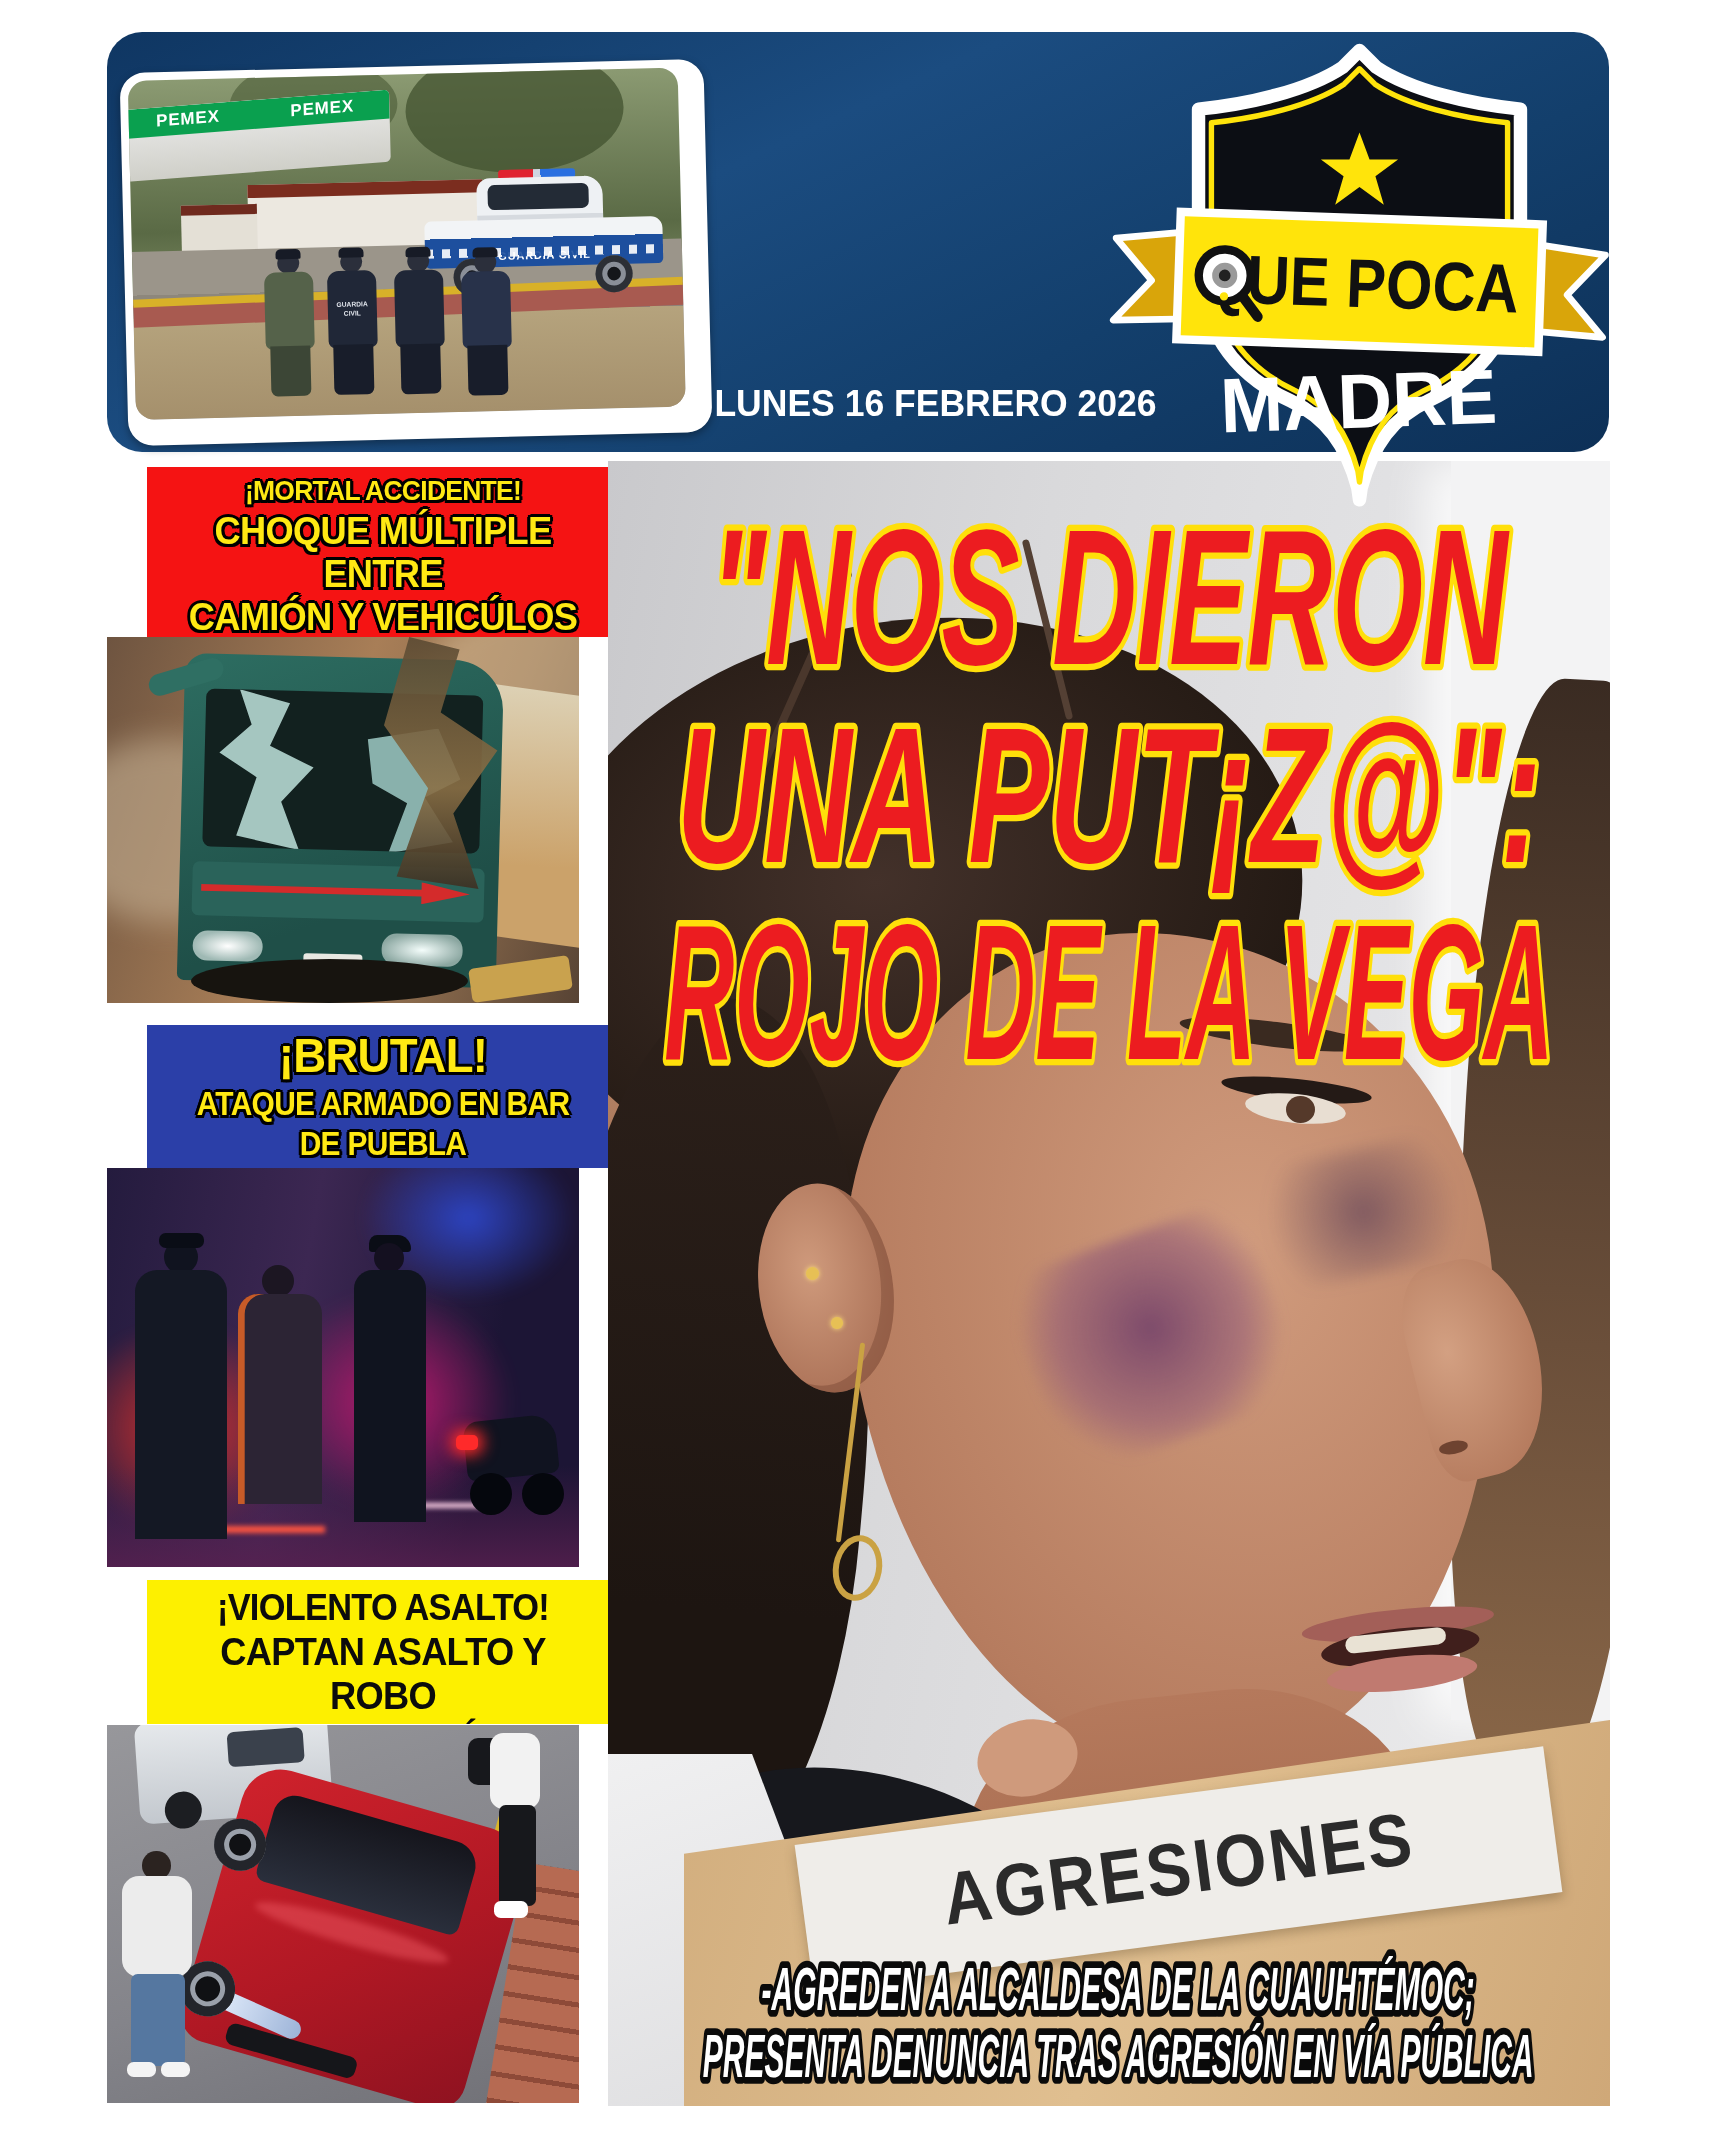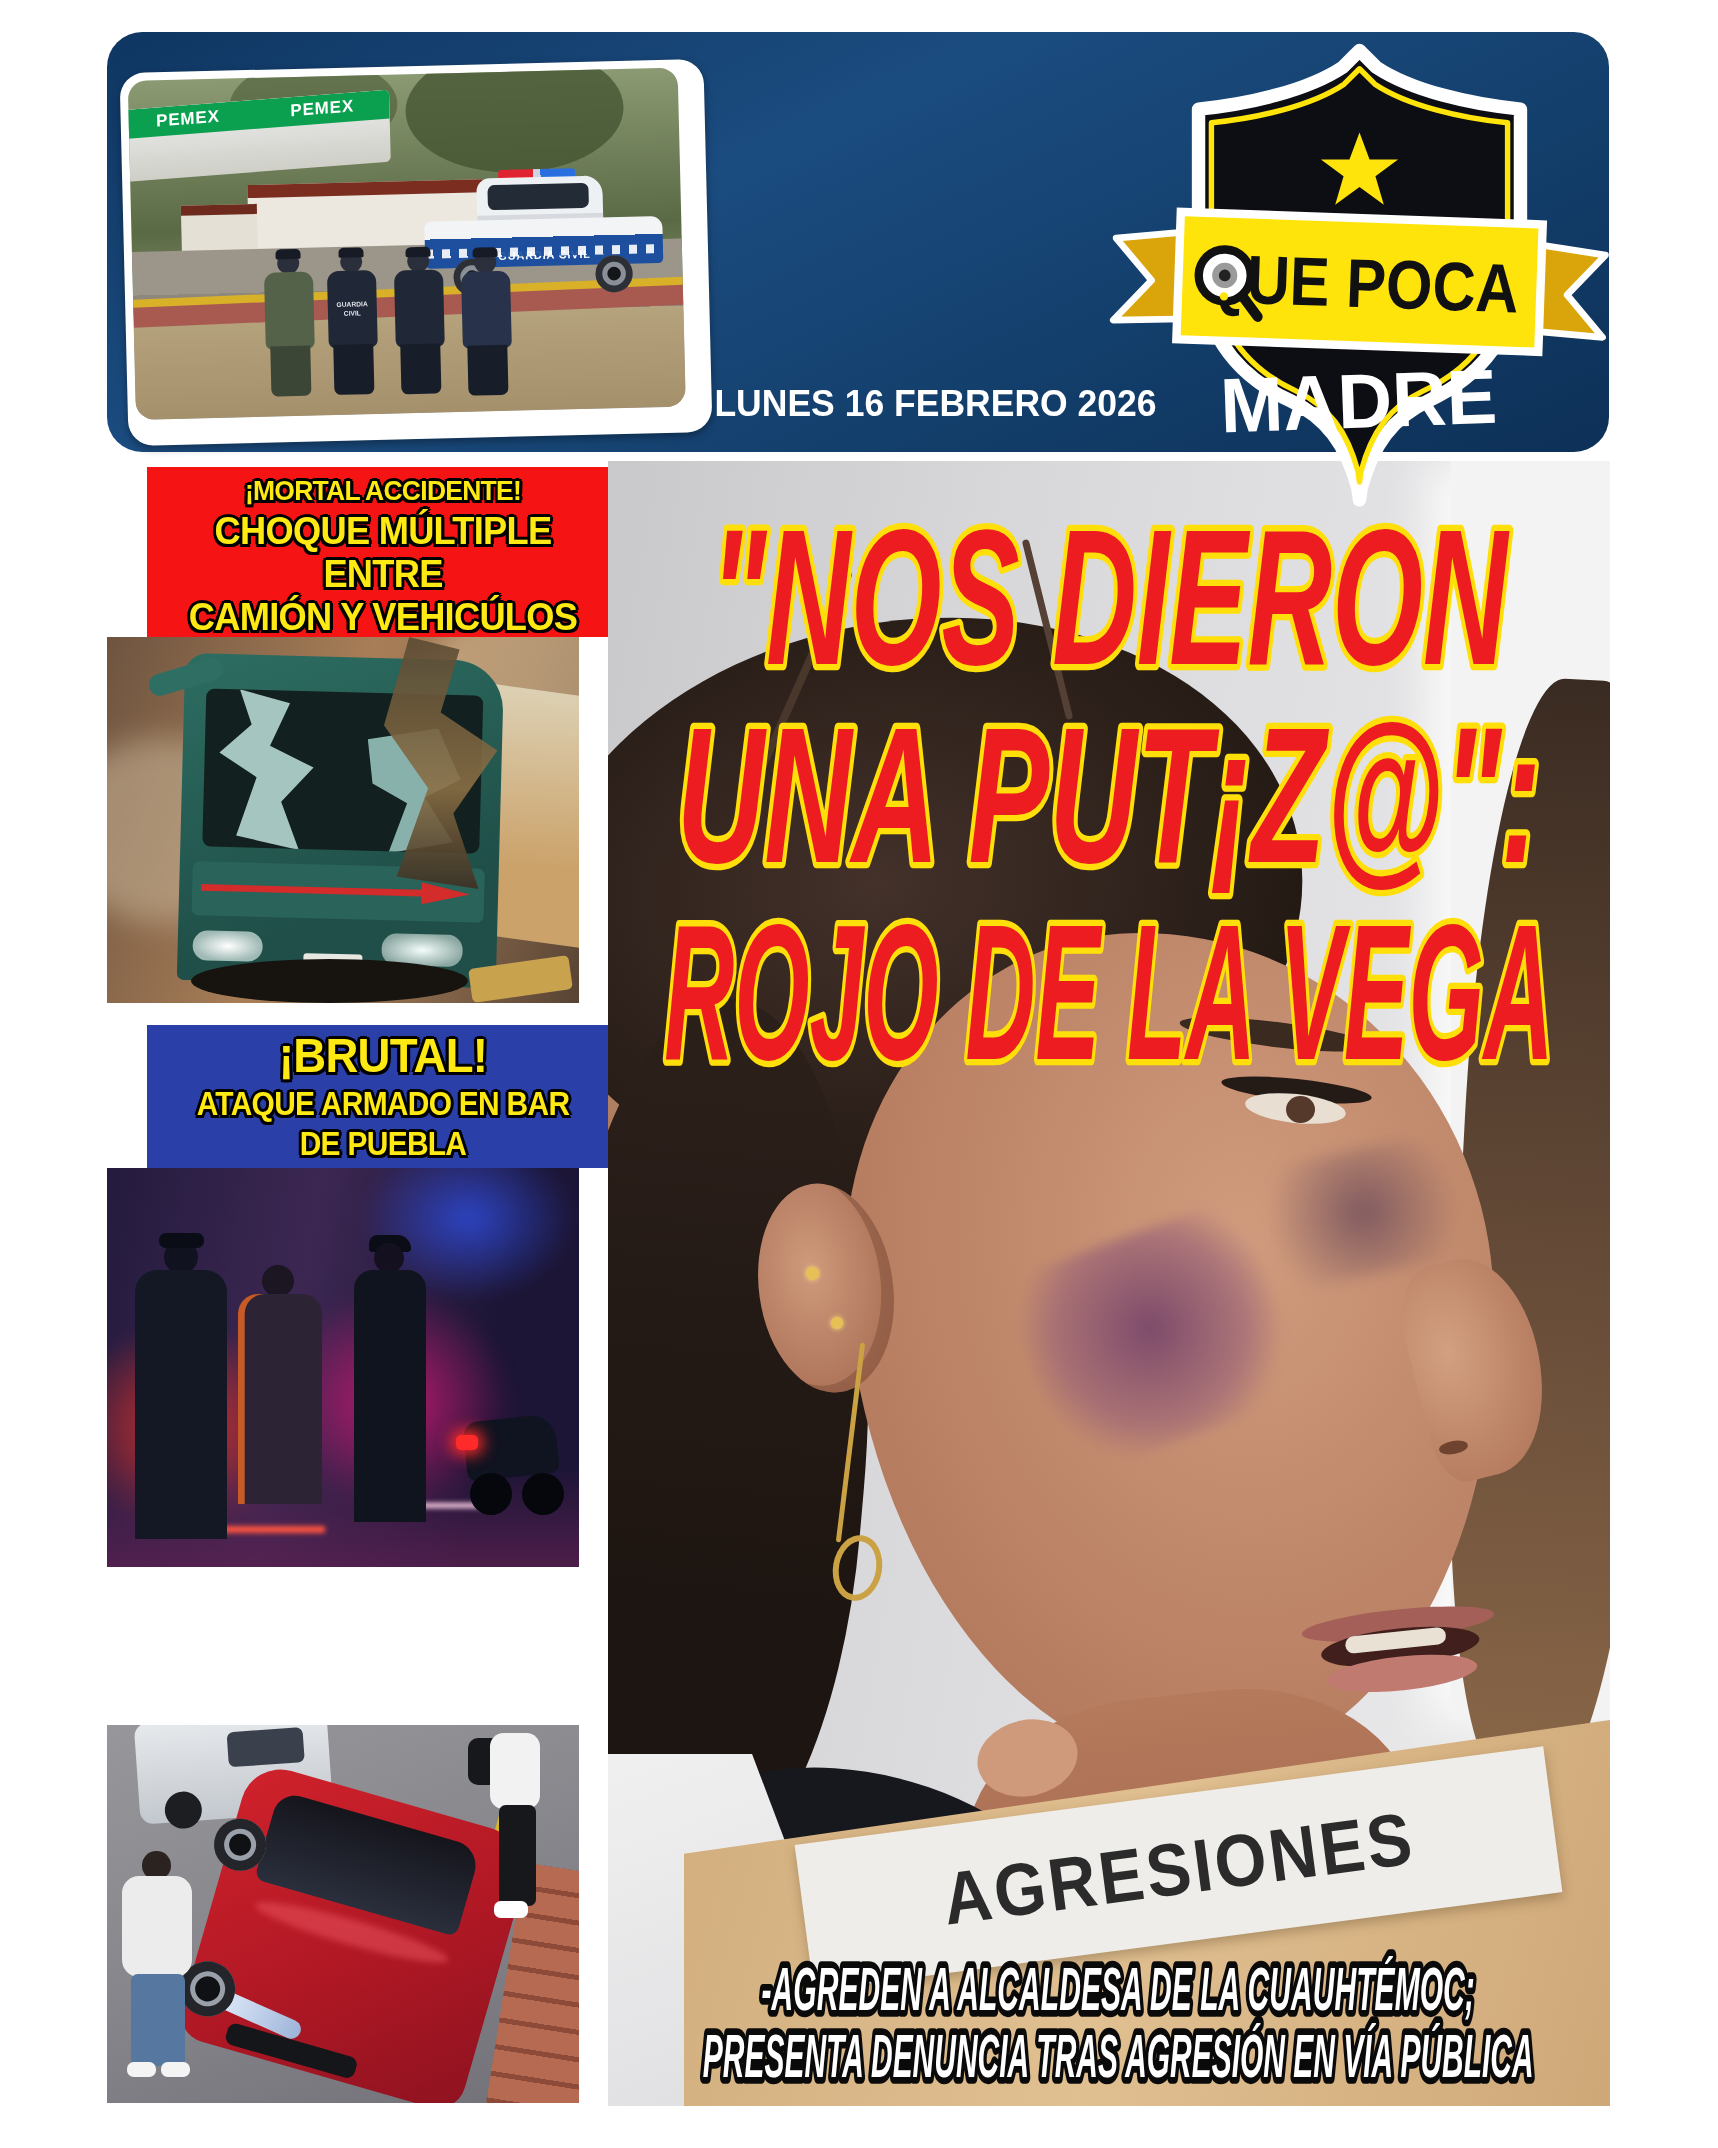--- a/index.html
+++ b/index.html
@@ -184,20 +184,25 @@
         <div class="abs" style="left:6.7px;top:30px;width:72px;height:252px;border-radius:18.5px 18.5px 0 0;background:#10141f;"></div>
       </div>
       <div class="abs" style="right:5px;bottom:40px;width:126px;height:126px;">
         <div class="abs" style="left:17px;top:17px;width:92px;height:59px;background:#101320;border-radius:15px 25px 8.4px 8.4px;transform:rotate(-6deg);"></div>
         <div class="abs" style="left:8.4px;top:34px;width:22px;height:15px;border-radius:5px;background:#ff2a2a;box-shadow:0 0 15px 5px #ff2a2a;"></div>
         <div class="abs" style="left:22px;top:72px;width:42px;height:42px;border-radius:50%;background:#05070d;"></div>
         <div class="abs" style="left:74px;top:72px;width:42px;height:42px;border-radius:50%;background:#05070d;"></div>
       </div>
     </div>
 
+    <div class="story-block abs" style="top:1113px;height:144px;background:#fdf000;color:#0c0c0c;">
+      <div class="story-kicker cond" style="font-size:37px;line-height:45px;margin-top:5px;font-weight:900;color:#0c0c0c;">¡VIOLENTO ASALTO!</div>
+      <div class="story-line cond" style="font-size:39px;line-height:44px;font-weight:900;color:#0c0c0c;">CAPTAN ASALTO Y ROBO</div>
+      <div class="story-line cond" style="font-size:39px;line-height:44px;font-weight:900;color:#0c0c0c;">EN TULTITLÁN</div>
+    </div>
 
     <div class="photo" style="top:1258px;height:378px;background:linear-gradient(160deg,#97979b,#84848a 55%,#707076);">
       <div class="abs" style="left:193px;top:151px;width:201px;height:3.4px;background:#6a6a6f;transform:rotate(18deg);"></div>
       <div class="abs" style="left:126px;top:252px;width:168px;height:3.4px;background:#6c6c71;transform:rotate(-10deg);"></div>
       <div class="abs" style="left:30px;top:-8.4px;width:193px;height:101px;background:linear-gradient(#e6e9ec,#c3c8ce);border-radius:13.4px;transform:rotate(-4deg);">
         <div class="abs" style="left:25px;bottom:-6.7px;width:37px;height:37px;border-radius:50%;background:#1c1e22;"></div>
         <div class="abs" style="left:92px;top:15px;width:76px;height:35px;background:#3a414c;border-radius:6.7px;"></div>
       </div>
       <div class="abs" style="right:101px;top:17px;width:13.4px;height:386px;background:#d8b62a;transform:rotate(16deg);"></div>
       <div class="abs" style="right:-17px;bottom:-17px;width:92px;height:252px;background:repeating-linear-gradient(#b66a52 0 22px,#8e4a38 22px 27px);transform:rotate(9deg);border-radius:8.4px;"></div>

